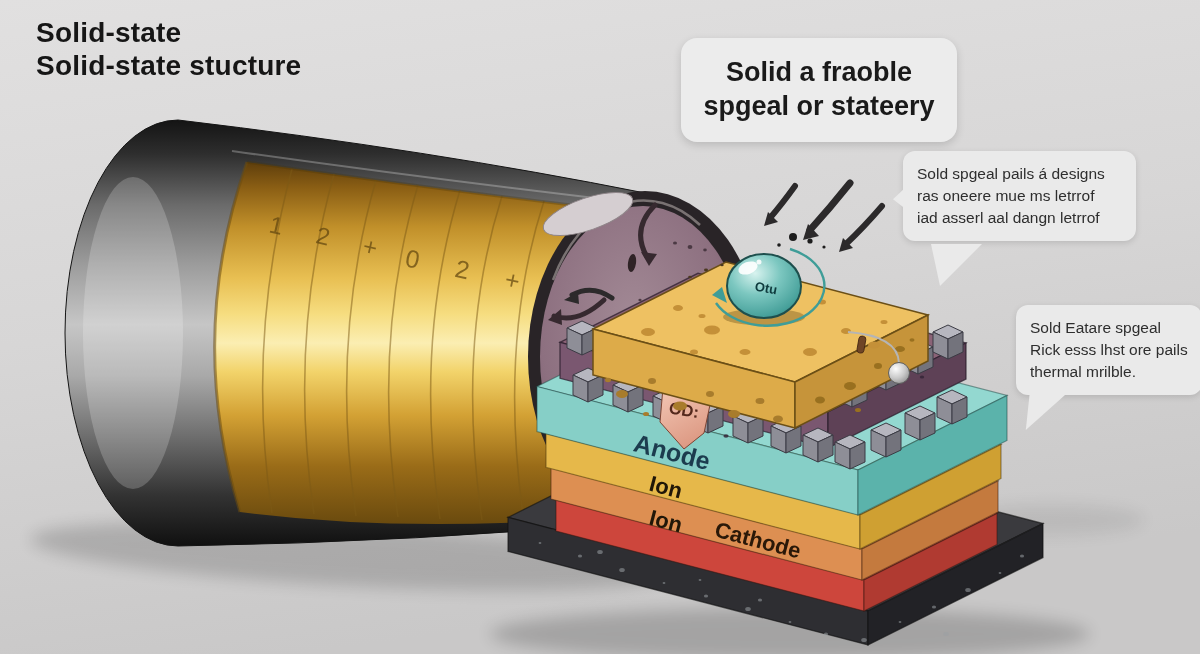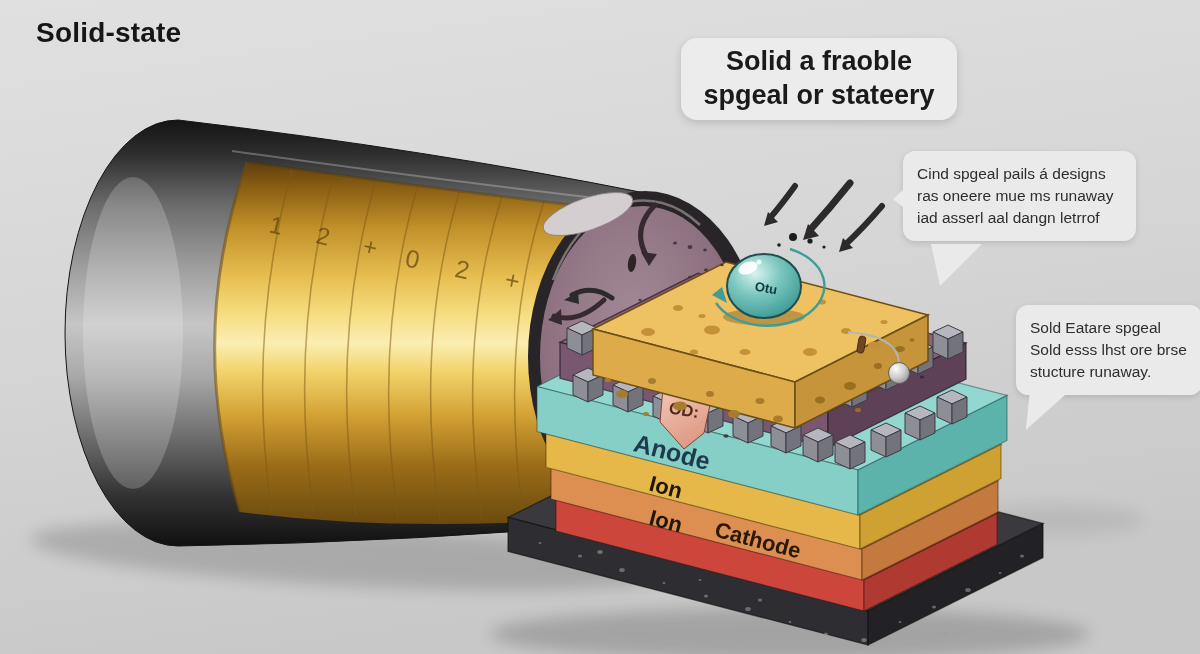--- a/index.html
+++ b/index.html
@@ -4,21 +4,21 @@
 <style>
   html,body{margin:0;padding:0;background:#b9b9b9;}
   #stage{position:relative;width:1200px;height:654px;overflow:hidden;
          font-family:"Liberation Sans",sans-serif;background:#d7d6d6;}
   #stage svg{position:absolute;left:0;top:0;}
   .overlay{position:absolute;}
   #title{left:36px;top:16px;font-size:28px;font-weight:bold;line-height:1.18;
          color:#161616;letter-spacing:.2px;}
   .bubble{background:#ececec;border-radius:16px;box-shadow:0 3px 8px rgba(0,0,0,.15);
           color:#1a1a1a;}
-  #speech-bubble{left:681px;top:38px;width:276px;height:82px;display:flex;flex-direction:column;
+  #speech-bubble{left:681px;top:38px;width:276px;height:104px;display:flex;flex-direction:column;
           justify-content:center;text-align:center;font-size:27px;font-weight:bold;line-height:1.25;}
   #speech-tail{left:766px;top:117px;width:34px;height:80px;
           clip-path:polygon(8% 0,92% 0,42% 100%);}
   .callout{background:#eaeaea;border-radius:12px;box-shadow:0 2px 6px rgba(0,0,0,.13);
           color:#2e2e2e;font-size:15.5px;line-height:1.42;padding:12px 14px;}
   #callout-design{left:903px;top:151px;width:205px;}
   #callout-design-tail{left:922px;top:244px;width:60px;height:42px;background:#eaeaea;
           clip-path:polygon(15% 0,100% 0,30% 100%);}
   #callout-design-notch{left:893px;top:186px;width:14px;height:24px;background:#eaeaea;
           clip-path:polygon(100% 0,100% 100%,0 55%);}
@@ -352,36 +352,37 @@
           <ellipse cx="810" cy="241" rx="2.6" ry="2.6" fill="#1d1d1d" opacity="1"></ellipse>
           <ellipse cx="779" cy="245" rx="1.8" ry="1.8" fill="#1d1d1d" opacity="1"></ellipse>
           <ellipse cx="824" cy="247" rx="1.6" ry="1.6" fill="#1d1d1d" opacity="1"></ellipse>
         </g>
     <circle cx="916" cy="112" r="5.5" fill="#111"></circle>
   </g>
 </svg>
 
 <div id="title" class="overlay">
   <span style="display:block">Solid-state</span>
+  <span style="display:block">Solid-state stucture</span>
 </div>
 
 <div id="speech-bubble" class="overlay bubble">
   <span>Solid a fraoble</span>
   <span>spgeal or stateery</span>
 </div>
 <div id="speech-tail" class="overlay"></div>
 
 <div id="callout-design" class="overlay callout">
-  <span style="display:block">Cind spgeal pails á designs</span>
-  <span style="display:block">ras oneere mue ms runaway</span>
+  <span style="display:block">Sold spgeal pails á designs</span>
+  <span style="display:block">ras oneere mue ms letrrof</span>
   <span style="display:block">iad asserl aal dangn letrrof</span>
 </div>
 <div id="callout-design-tail" class="overlay"></div>
 <div id="callout-design-notch" class="overlay"></div>
 
 <div id="callout-thermal" class="overlay callout">
   <span style="display:block">Sold Eatare spgeal</span>
-  <span style="display:block">Sold esss lhst ore brse</span>
-  <span style="display:block">stucture runaway.</span>
+  <span style="display:block">Rick esss lhst ore pails</span>
+  <span style="display:block">thermal mrilble.</span>
 </div>
 <div id="callout-thermal-tail" class="overlay"></div>
 
 </div>
 
 </body></html>

